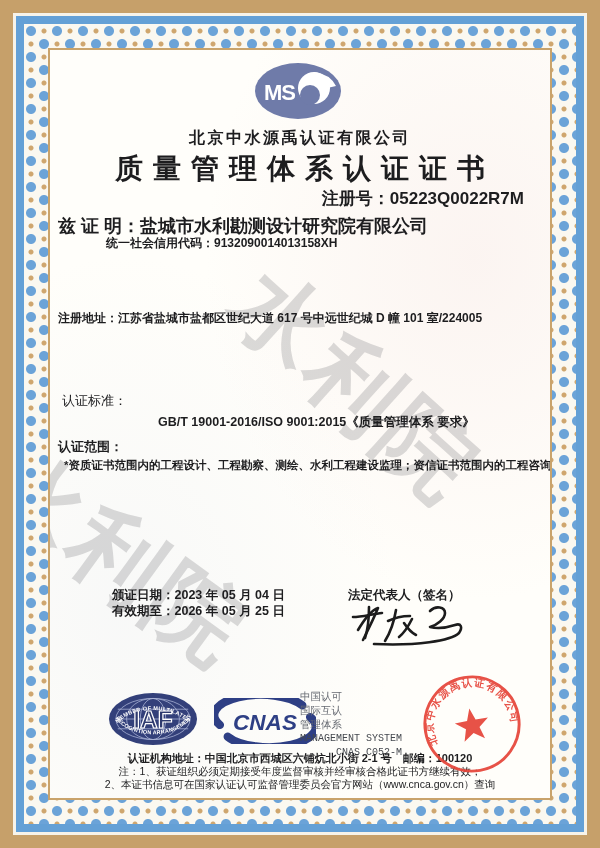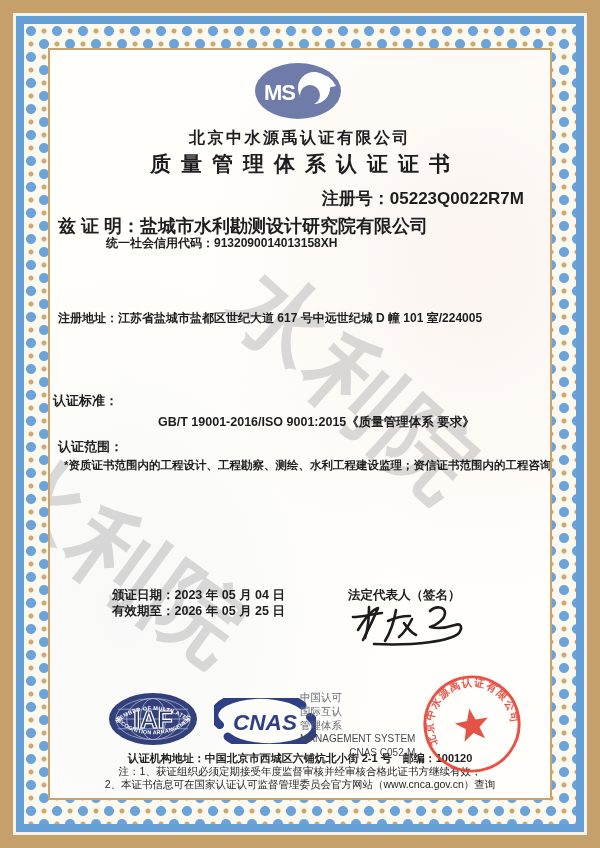--- a/index.html
+++ b/index.html
@@ -47,34 +47,34 @@
     letter-spacing: 6px;
     color: rgba(125,125,128,0.28);
     transform-origin: 0 0;
     white-space: nowrap;
     pointer-events: none;
   }
   .wm1 { left: 238px; top: 192px; transform: rotate(42deg); }
   .wm2 { left: -14px; top: 372px; transform: rotate(36deg); }
 
   .issuer  { top:78px;  font-size:16px; font-weight:bold; letter-spacing:2.5px; }
-  .title   { top:100px; font-size:21px; font-weight:bold; letter-spacing:10px; text-indent:10px; }
+  .title   { top:100px; font-size:28px; font-weight:bold; letter-spacing:10px; text-indent:10px; }
   .reg     { top:137px; right:26px; font-size:17px; font-weight:bold; }
   .certify { top:164px; left:8px;  font-size:18px; font-weight:bold; }
   .credit  { top:185px; left:56px; font-size:12px;  font-weight:bold; }
   .addr1   { top:241px; left:8px;  font-size:12px;  font-weight:bold; }
   .addr2   { top:260px; left:8px;  font-size:12px;  font-weight:bold; }
-  .stdlab  { top:342px; left:3px;  font-size:13px;  font-weight:bold; }
+  .stdlab  { top:342px; left:12px;  font-size:13px;  font-weight:normal; }
   .stdval  { top:364px; left:108px;font-size:12.5px;font-weight:bold; }
   .scopelab{ top:388px; left:8px;  font-size:13px;  font-weight:bold; }
   .scopeval{ top:408px; left:14px; font-size:11.5px;font-weight:bold; }
   .issued  { top:537px; left:62px; font-size:12.5px;font-weight:bold; }
   .valid   { top:553px; left:62px; font-size:12.5px;font-weight:bold; }
   .legal   { top:537px; left:298px;font-size:12.5px;font-weight:bold; }
-  .accred  { top:640px; left:250px; font-size:10.5px; color:#666a72; line-height:14px; white-space:nowrap; }
+  .accred  { top:640px; left:250px; font-size:10.5px; color:#666a72; line-height:14px; white-space:nowrap;font-family:Liberation Mono, monospace; }
   .accred .en { font-size:10px; color:#45494f;text-align:right; }
   .agency  { bottom:32px; font-size:11px; font-weight:bold; }
   .note    { bottom:19px; font-size:10.5px; }
   .note2   { bottom:6px;  font-size:10.5px; }
 
   .msc-logo { left:204px; top:12px; }
   .iaf-logo { left:58px;  top:642px; }
   .cnas-logo{ left:164px; top:648px; }
   .seal     { left:371px; top:623px; z-index:2; opacity:0.93; }
   .signature{ left:300px; top:552px; }

